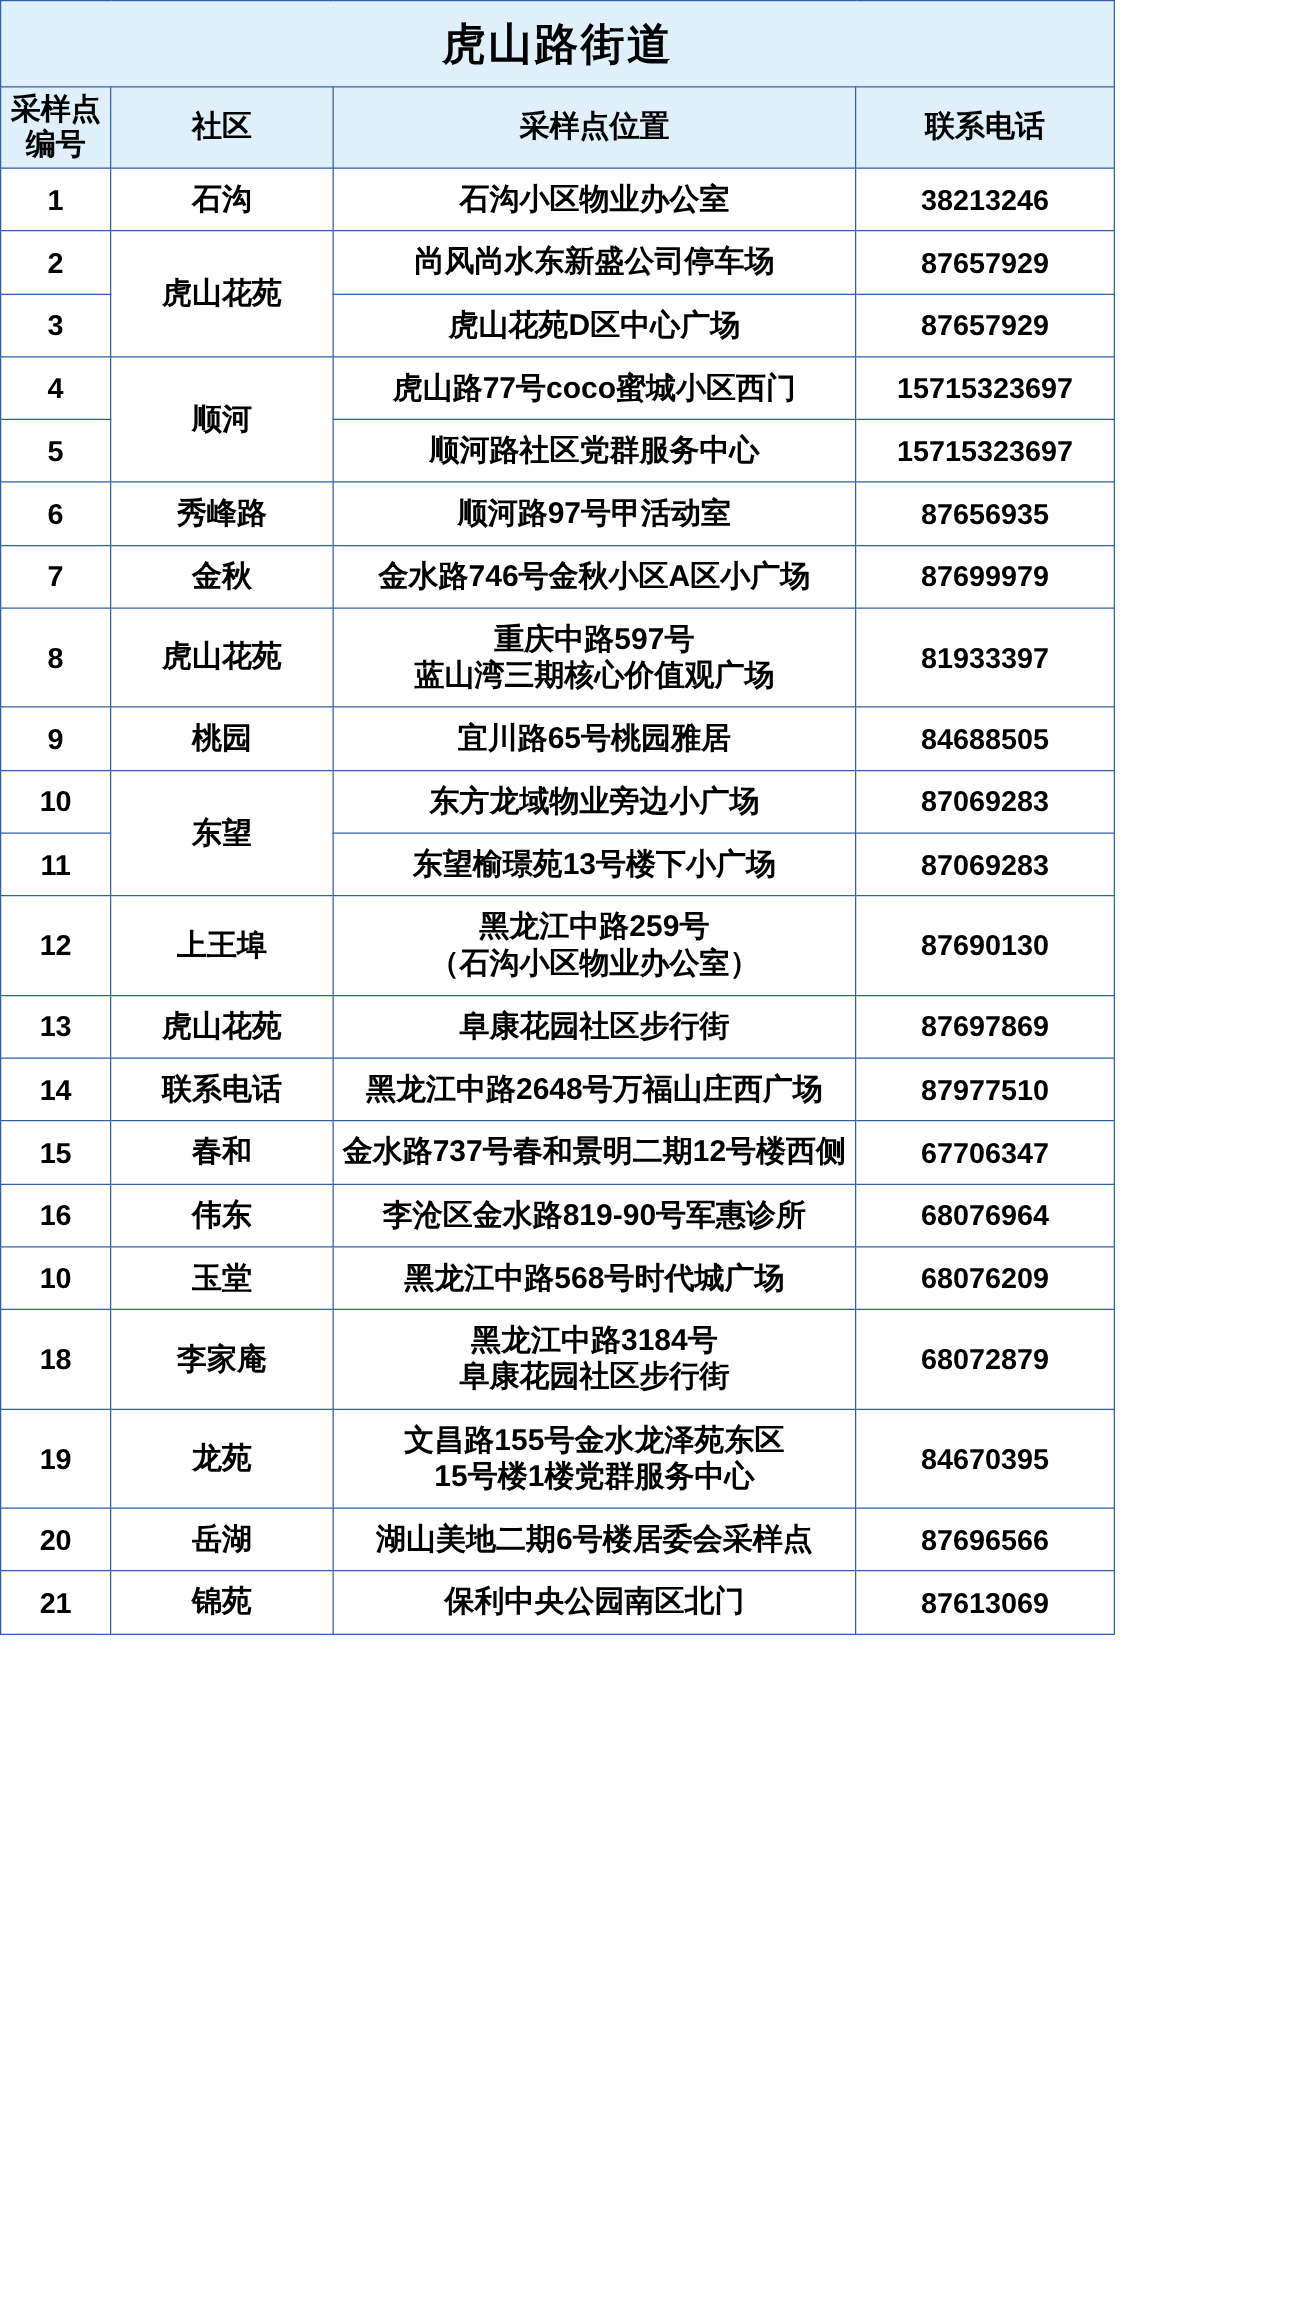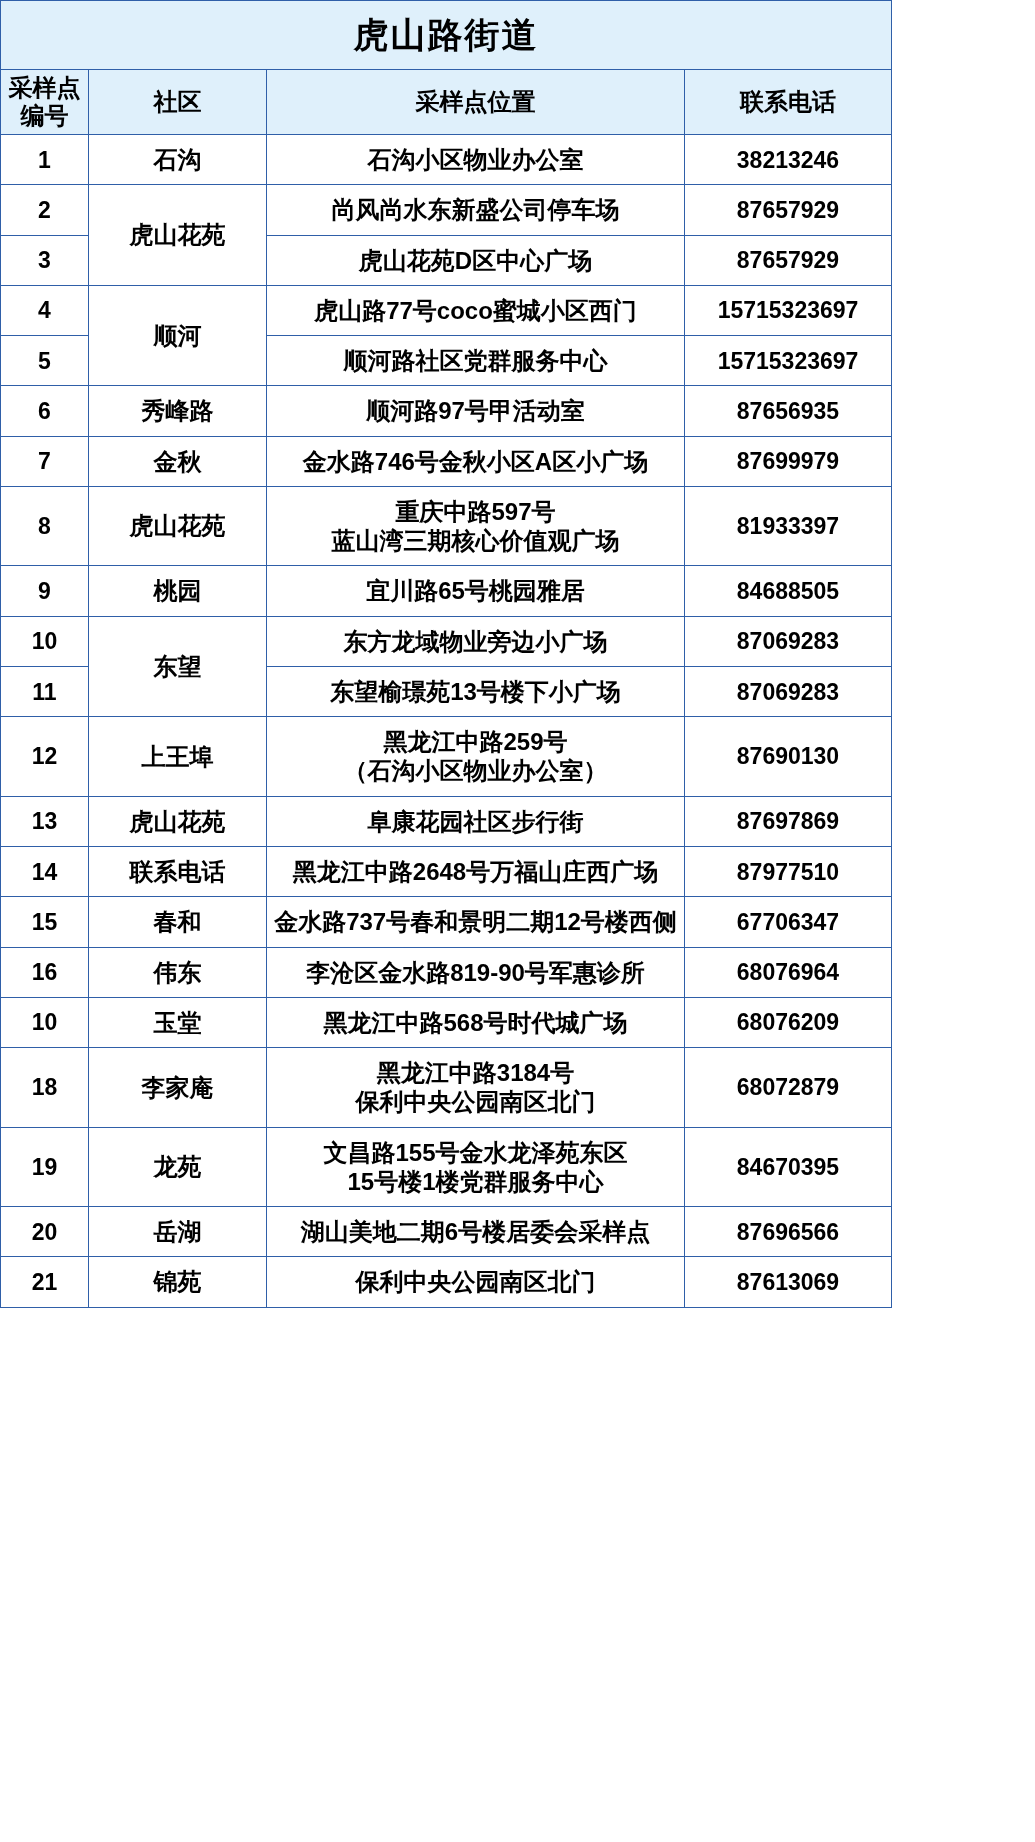--- a/index.html
+++ b/index.html
@@ -180,21 +180,21 @@
         <tr>
           <td class="cell no">10</td>
           <td class="cell comm">玉堂</td>
           <td class="cell loc two-line">黑龙江中路568号时代城广场</td>
           <td class="cell tel">68076209</td>
         </tr>
         <tr>
           <td class="cell no">18</td>
           <td class="cell comm">李家庵</td>
           <td class="cell loc two-line">黑龙江中路3184号
-保利中央公园南区北门</td>
+阜康花园社区步行街</td>
           <td class="cell tel">68072879</td>
         </tr>
         <tr>
           <td class="cell no">19</td>
           <td class="cell comm">龙苑</td>
           <td class="cell loc two-line">文昌路155号金水龙泽苑东区
 15号楼1楼党群服务中心</td>
           <td class="cell tel">84670395</td>
         </tr>
         <tr>

